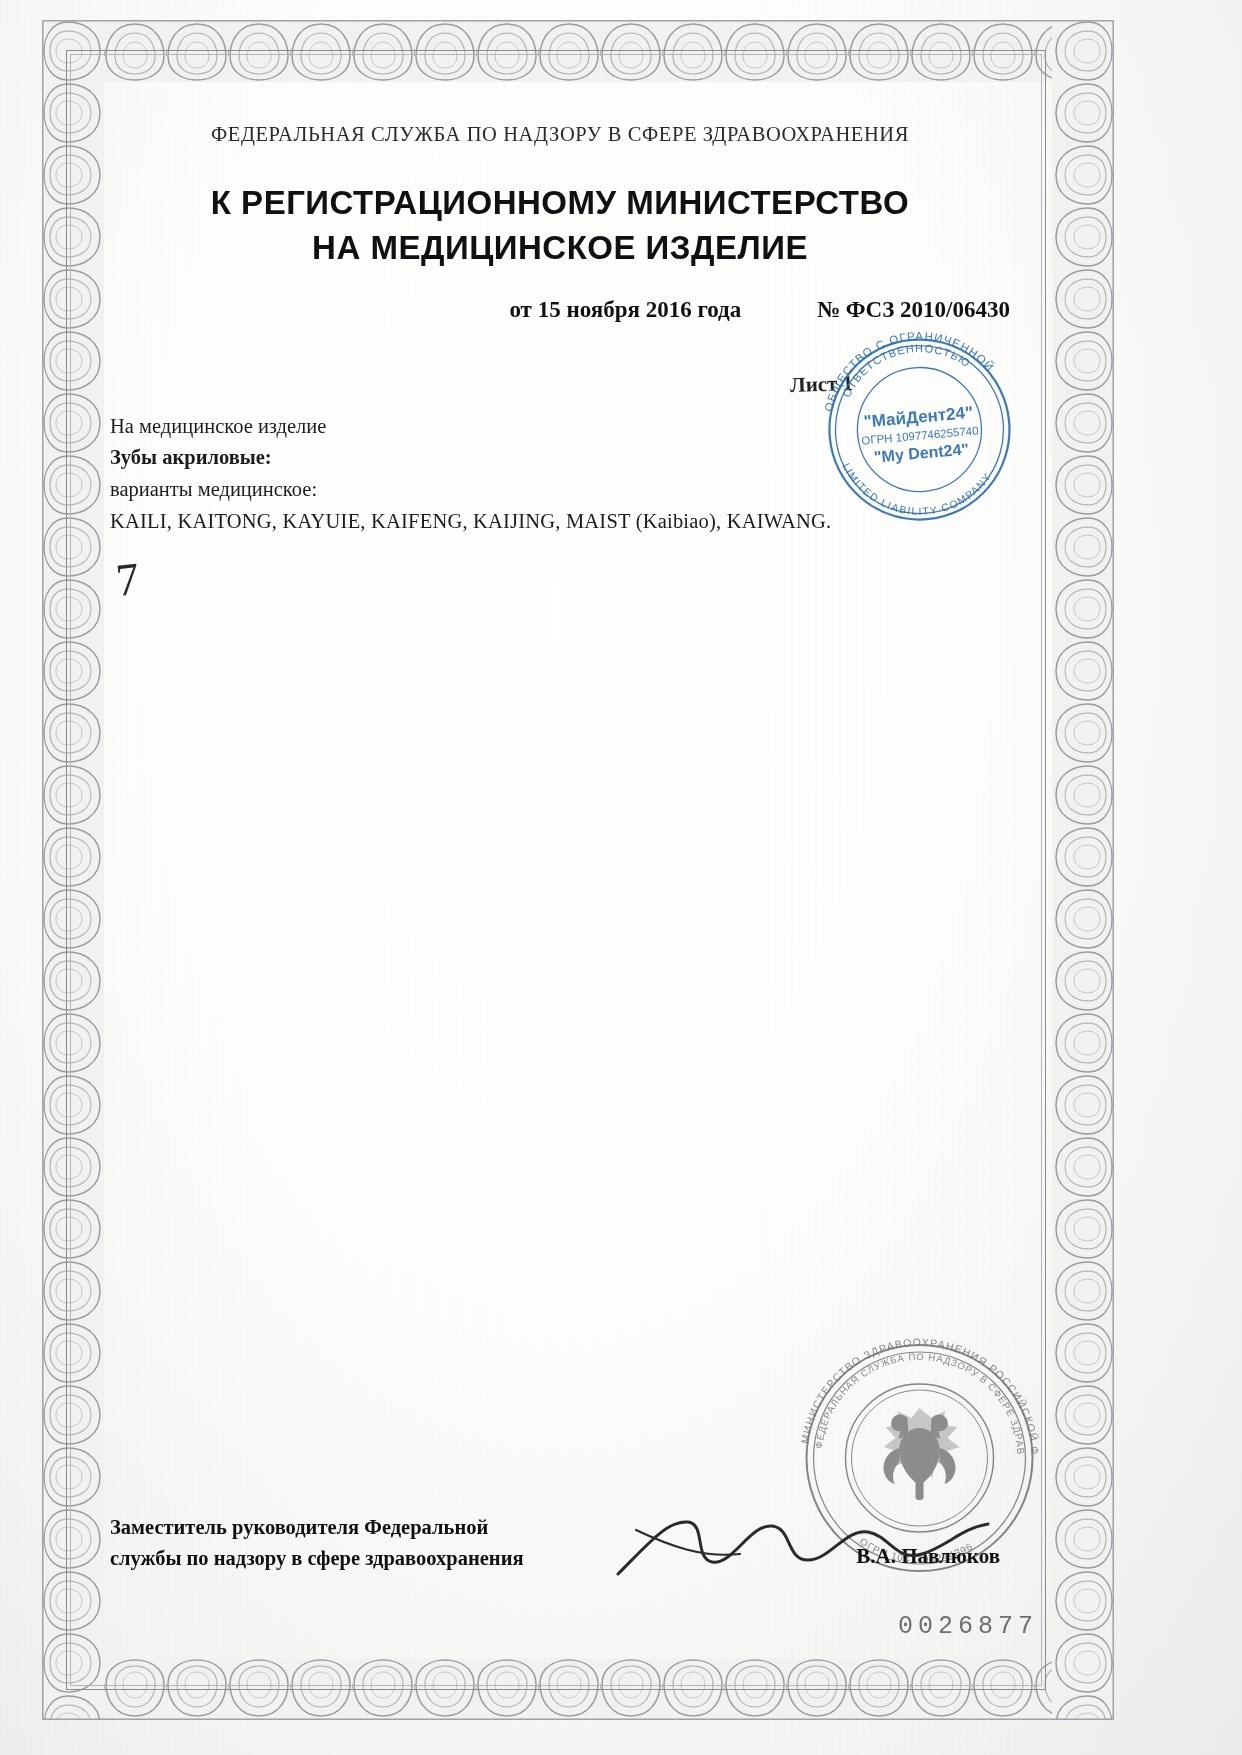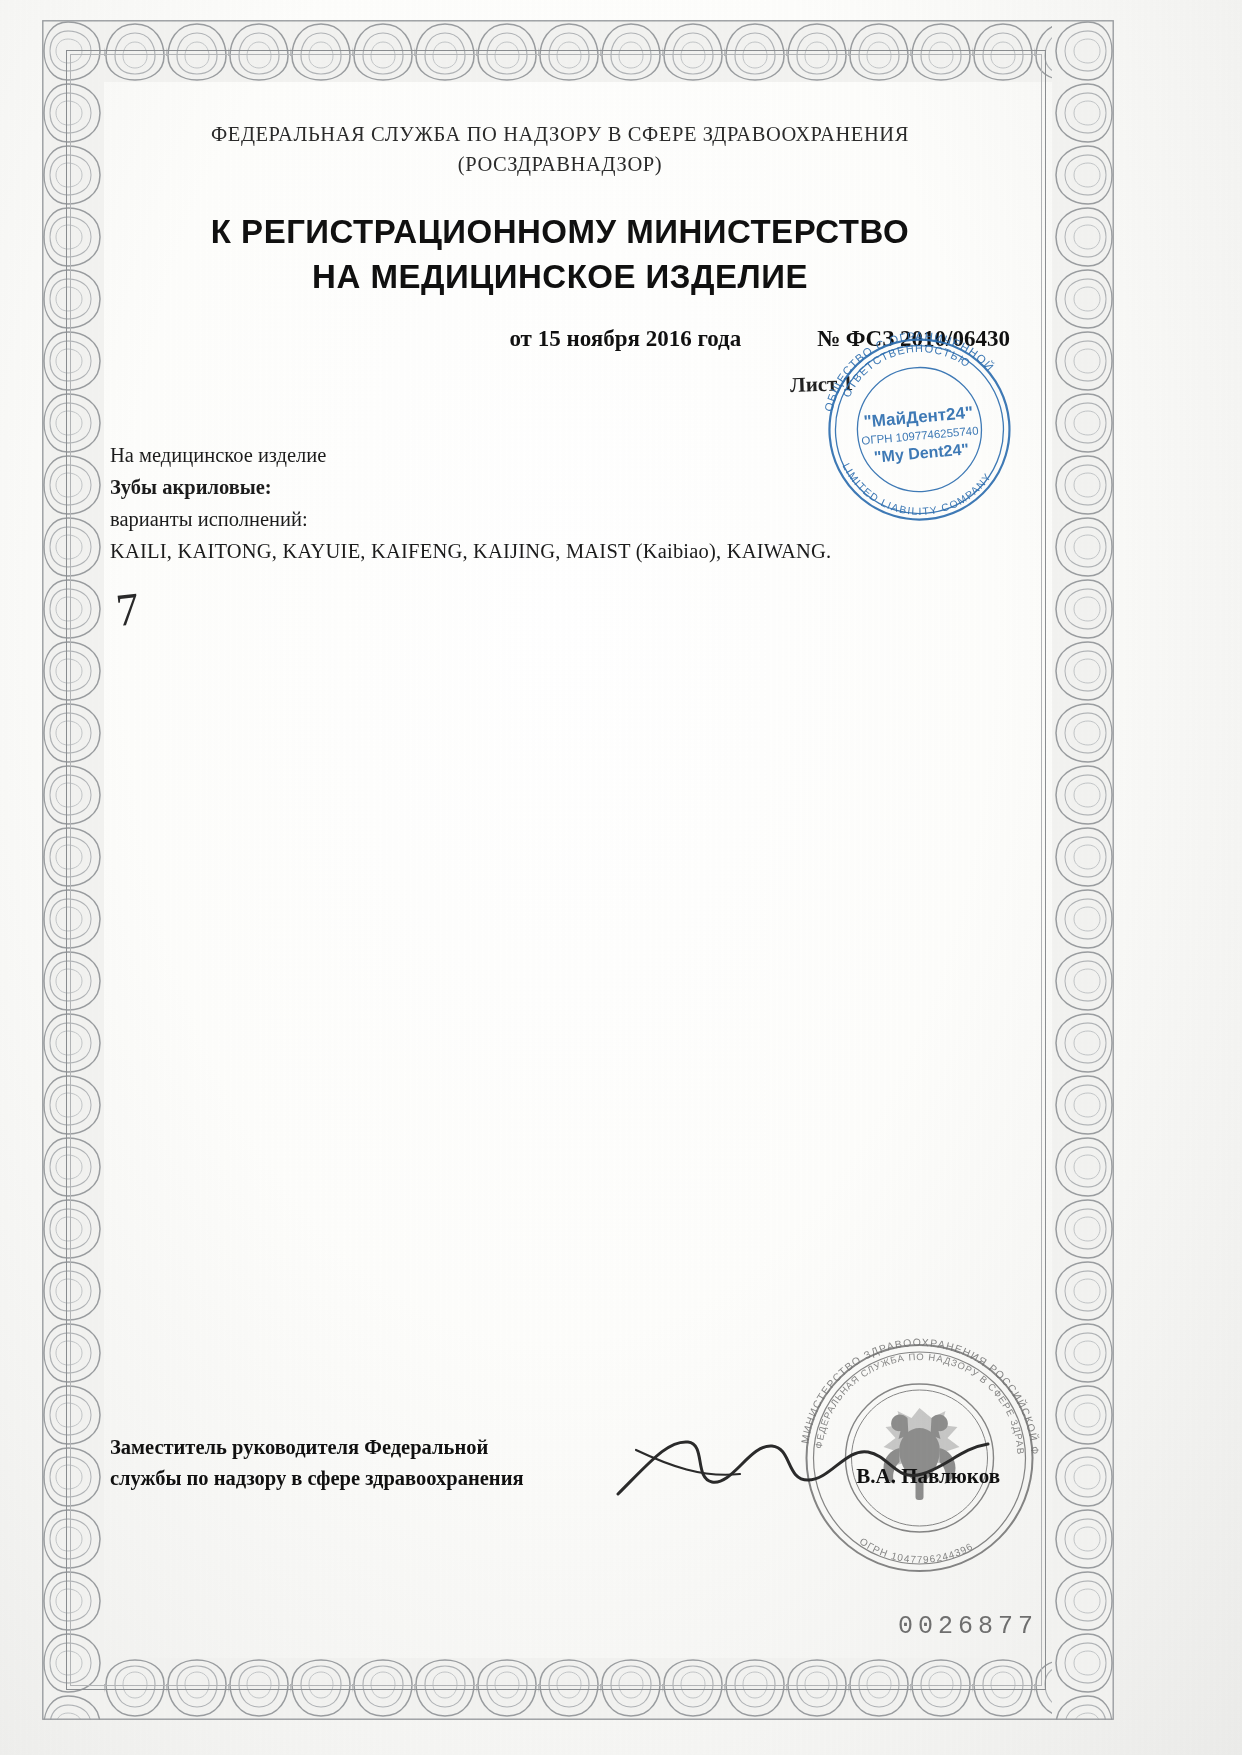--- a/index.html
+++ b/index.html
@@ -128,21 +128,21 @@
     color: #2a2a2a;
     transform: rotate(-6deg);
     display: inline-block;
     margin-left: 6px;
   }
 
   
   .sig-area {
     position: absolute;
     left: 110px;
-    top: 1432px;
+    top: 1512px;
     width: 900px;
   }
   .sig-title {
     font-family: "Liberation Serif", serif;
     font-weight: bold;
     font-size: 20.5px;
     line-height: 1.5;
     color: #111;
     width: 520px;
   }
@@ -229,37 +229,36 @@
     </svg>
   </div>
 
   <div class="inner-rule"></div>
   <div class="inner-rule2"></div>
 
   <div class="content">
 
     <div class="agency">
       <span class="l1">ФЕДЕРАЛЬНАЯ СЛУЖБА ПО НАДЗОРУ В СФЕРЕ ЗДРАВООХРАНЕНИЯ</span>
-      <span class="l2">(РОСЗДРАВНАДЗОР)</span>
     </div>
 
     <div class="title">
       <span class="t2">К РЕГИСТРАЦИОННОМУ МИНИСТЕРСТВО</span>
       <span class="t3">НА МЕДИЦИНСКОЕ ИЗДЕЛИЕ</span>
     </div>
 
     <div class="docline">
       <span class="date">от  15 ноября 2016 года</span>
       <span class="num">№   ФСЗ 2010/06430</span>
     </div>
 
     <div class="body-block">
       <span class="lead">На медицинское изделие</span>
       <span class="product">Зубы акриловые:</span>
-      <span class="variants-label">варианты исполнений:</span>
+      <span class="variants-label">варианты медицинское:</span>
       <span class="variants">KAILI, KAITONG, KAYUIE, KAIFENG, KAIJING, MAIST (Kaibiao), KAIWANG.</span>
       <span class="handmark">7</span>
     </div>
 
   </div>
 
   <div class="sheet-no">Лист 1</div>
 
   <div class="stamp-blue">
     <svg width="215" height="215" viewBox="0 0 215 215">

